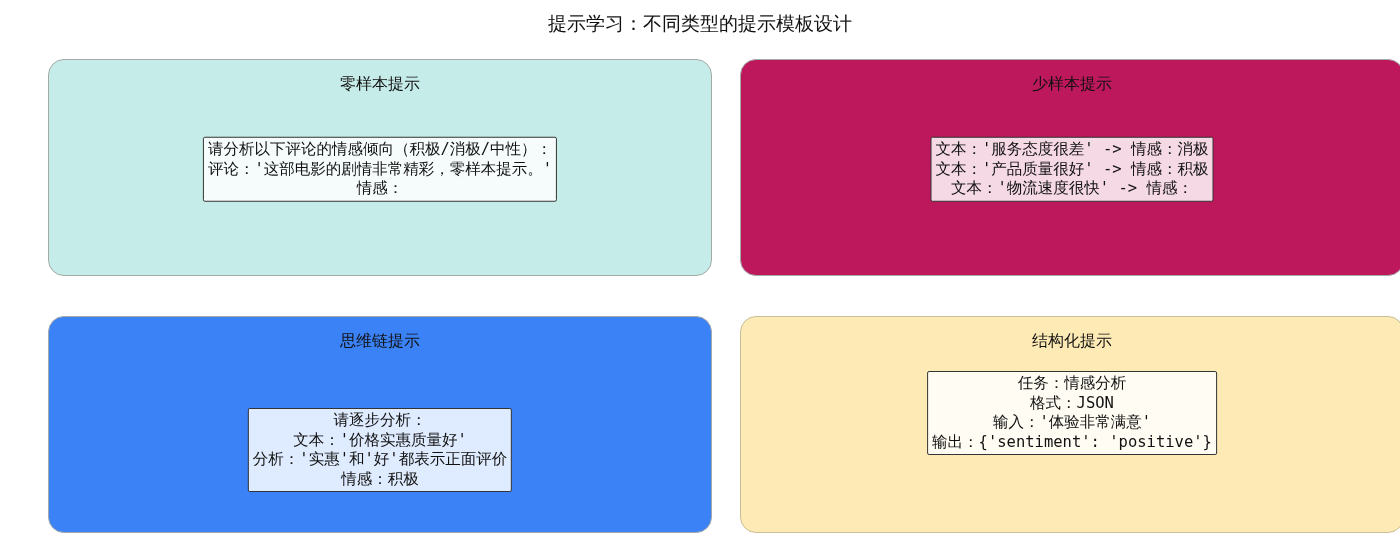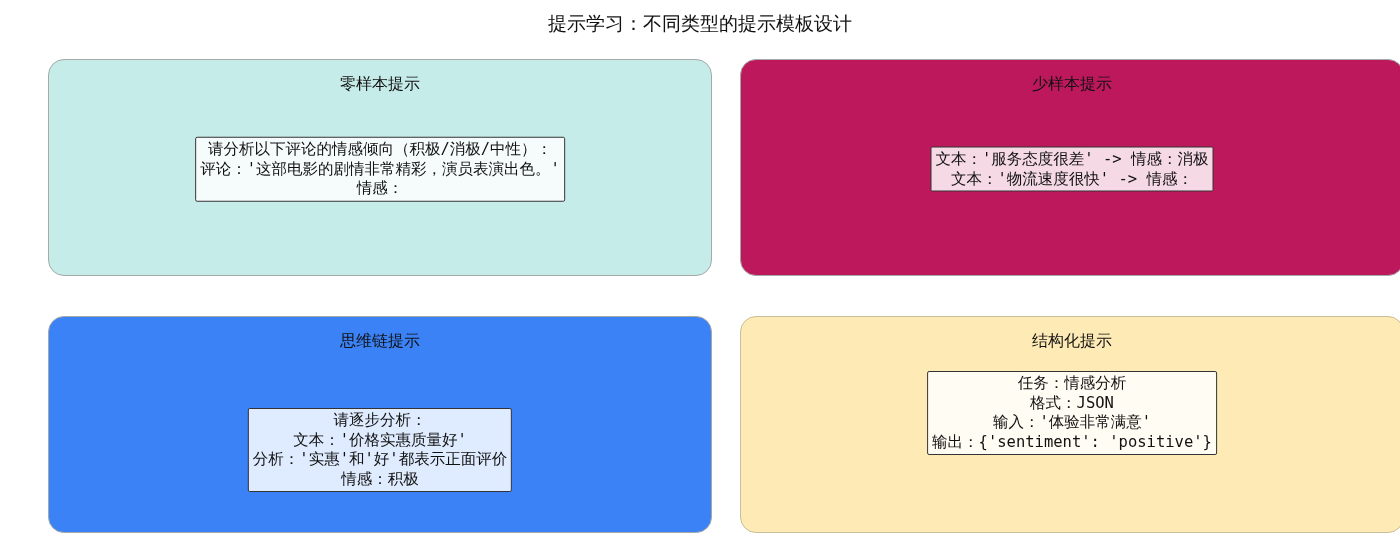--- a/index.html
+++ b/index.html
@@ -20,26 +20,26 @@
   #p3 { left:48px; top:316px; background:#3b82f6; }
   #p4 { left:740px; top:316px; background:#fdeab4; border-color:#c9bf9a;padding-left:38px; }
 </style>
 </head>
 <body>
 
 <div class="title">提示学习：不同类型的提示模板设计</div>
 
 <div class="panel" id="p1">
   <div class="ptitle">零样本提示</div>
-  <div class="box" style="top:109px;"><div>请分析以下评论的情感倾向（积极/消极/中性）：</div><div>评论：'这部电影的剧情非常精彩，演员表演出色。'</div><div>情感：</div></div>
+  <div class="box" style="top:109px;"><div>请分析以下评论的情感倾向（积极/消极/中性）：</div><div>评论：'这部电影的剧情非常精彩，零样本提示。'</div><div>情感：</div></div>
 </div>
 
 <div class="panel" id="p2">
   <div class="ptitle">少样本提示</div>
-  <div class="box" style="top:109px;"><div>文本：'服务态度很差' -&gt; 情感：消极</div><div>文本：'物流速度很快' -&gt; 情感：</div></div>
+  <div class="box" style="top:109px;"><div>文本：'服务态度很差' -&gt; 情感：消极</div><div>文本：'产品质量很好' -&gt; 情感：积极</div><div>文本：'物流速度很快' -&gt; 情感：</div></div>
 </div>
 
 <div class="panel" id="p3">
   <div class="ptitle">思维链提示</div>
   <div class="box" style="top:108px;margin-top:25px;"><div>请逐步分析：</div><div>文本：'价格实惠质量好'</div><div>分析：'实惠'和'好'都表示正面评价</div><div>情感：积极</div></div>
 </div>
 
 <div class="panel" id="p4">
   <div class="ptitle">结构化提示</div>
   <div class="box" style="top:96px;"><div>任务：情感分析</div><div>格式：JSON</div><div>输入：'体验非常满意'</div><div>输出：{'sentiment': 'positive'}</div></div>

